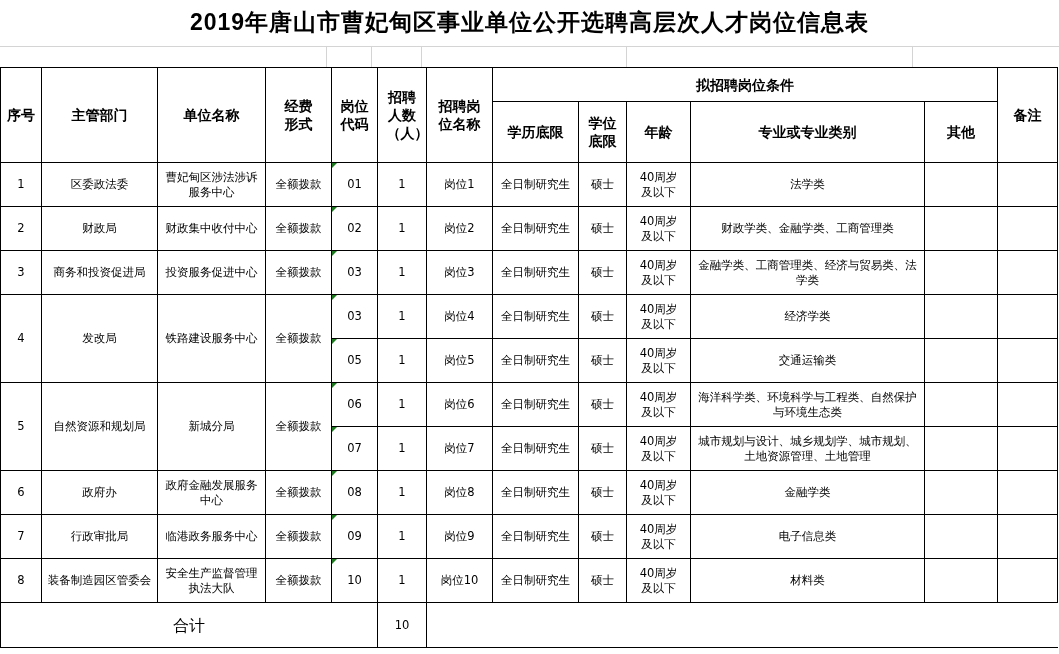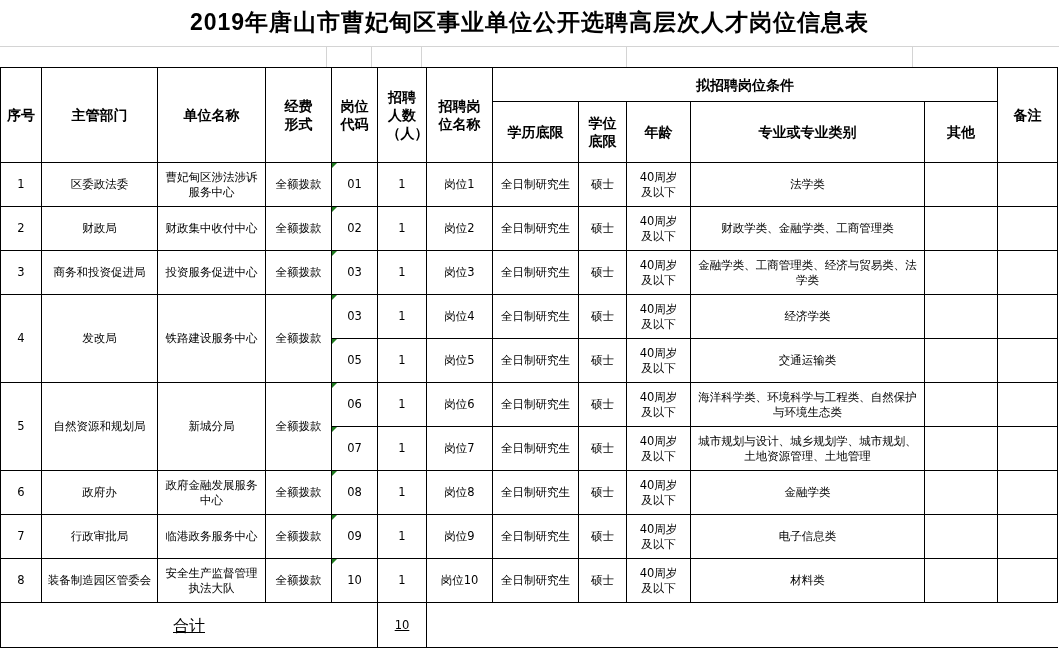--- a/index.html
+++ b/index.html
@@ -14,21 +14,21 @@
   .gl { position: absolute; top: 47px; width: 1px; height: 20px; background: #d4d4d4; }
   table.grid { position: absolute; left: 0; top: 67px; border-collapse: collapse;
                table-layout: fixed; }
   table.grid td, table.grid th { border: 1.5px solid #000; padding: 0 2px;
                text-align: center; vertical-align: middle; font-size: 11.5px;
                font-weight: normal; line-height: 15px; overflow: hidden; position: relative; }
   table.grid th { font-size: 14px; font-weight: bold; line-height: 18px; }
   .h1 { height: 34px; }
   .h2 { height: 44px; }
   .row { height: 44px; }
-  .total-row td { height: 44px; text-decoration: underline; }
+  .total-row td { height: 44px; }
   .total-label { font-size: 16px !important; font-weight: bold; }
   .flag::before { content: ""; position: absolute; left: 0; top: 0; width: 0; height: 0;
                   border-top: 5px solid #1e7a1e; border-right: 5px solid transparent; }
 </style>
 </head>
 <body>
 
 <div class="title-row">
   <div class="title">2019年唐山市曹妃甸区事业单位公开选聘高层次人才岗位信息表</div>
 </div>

